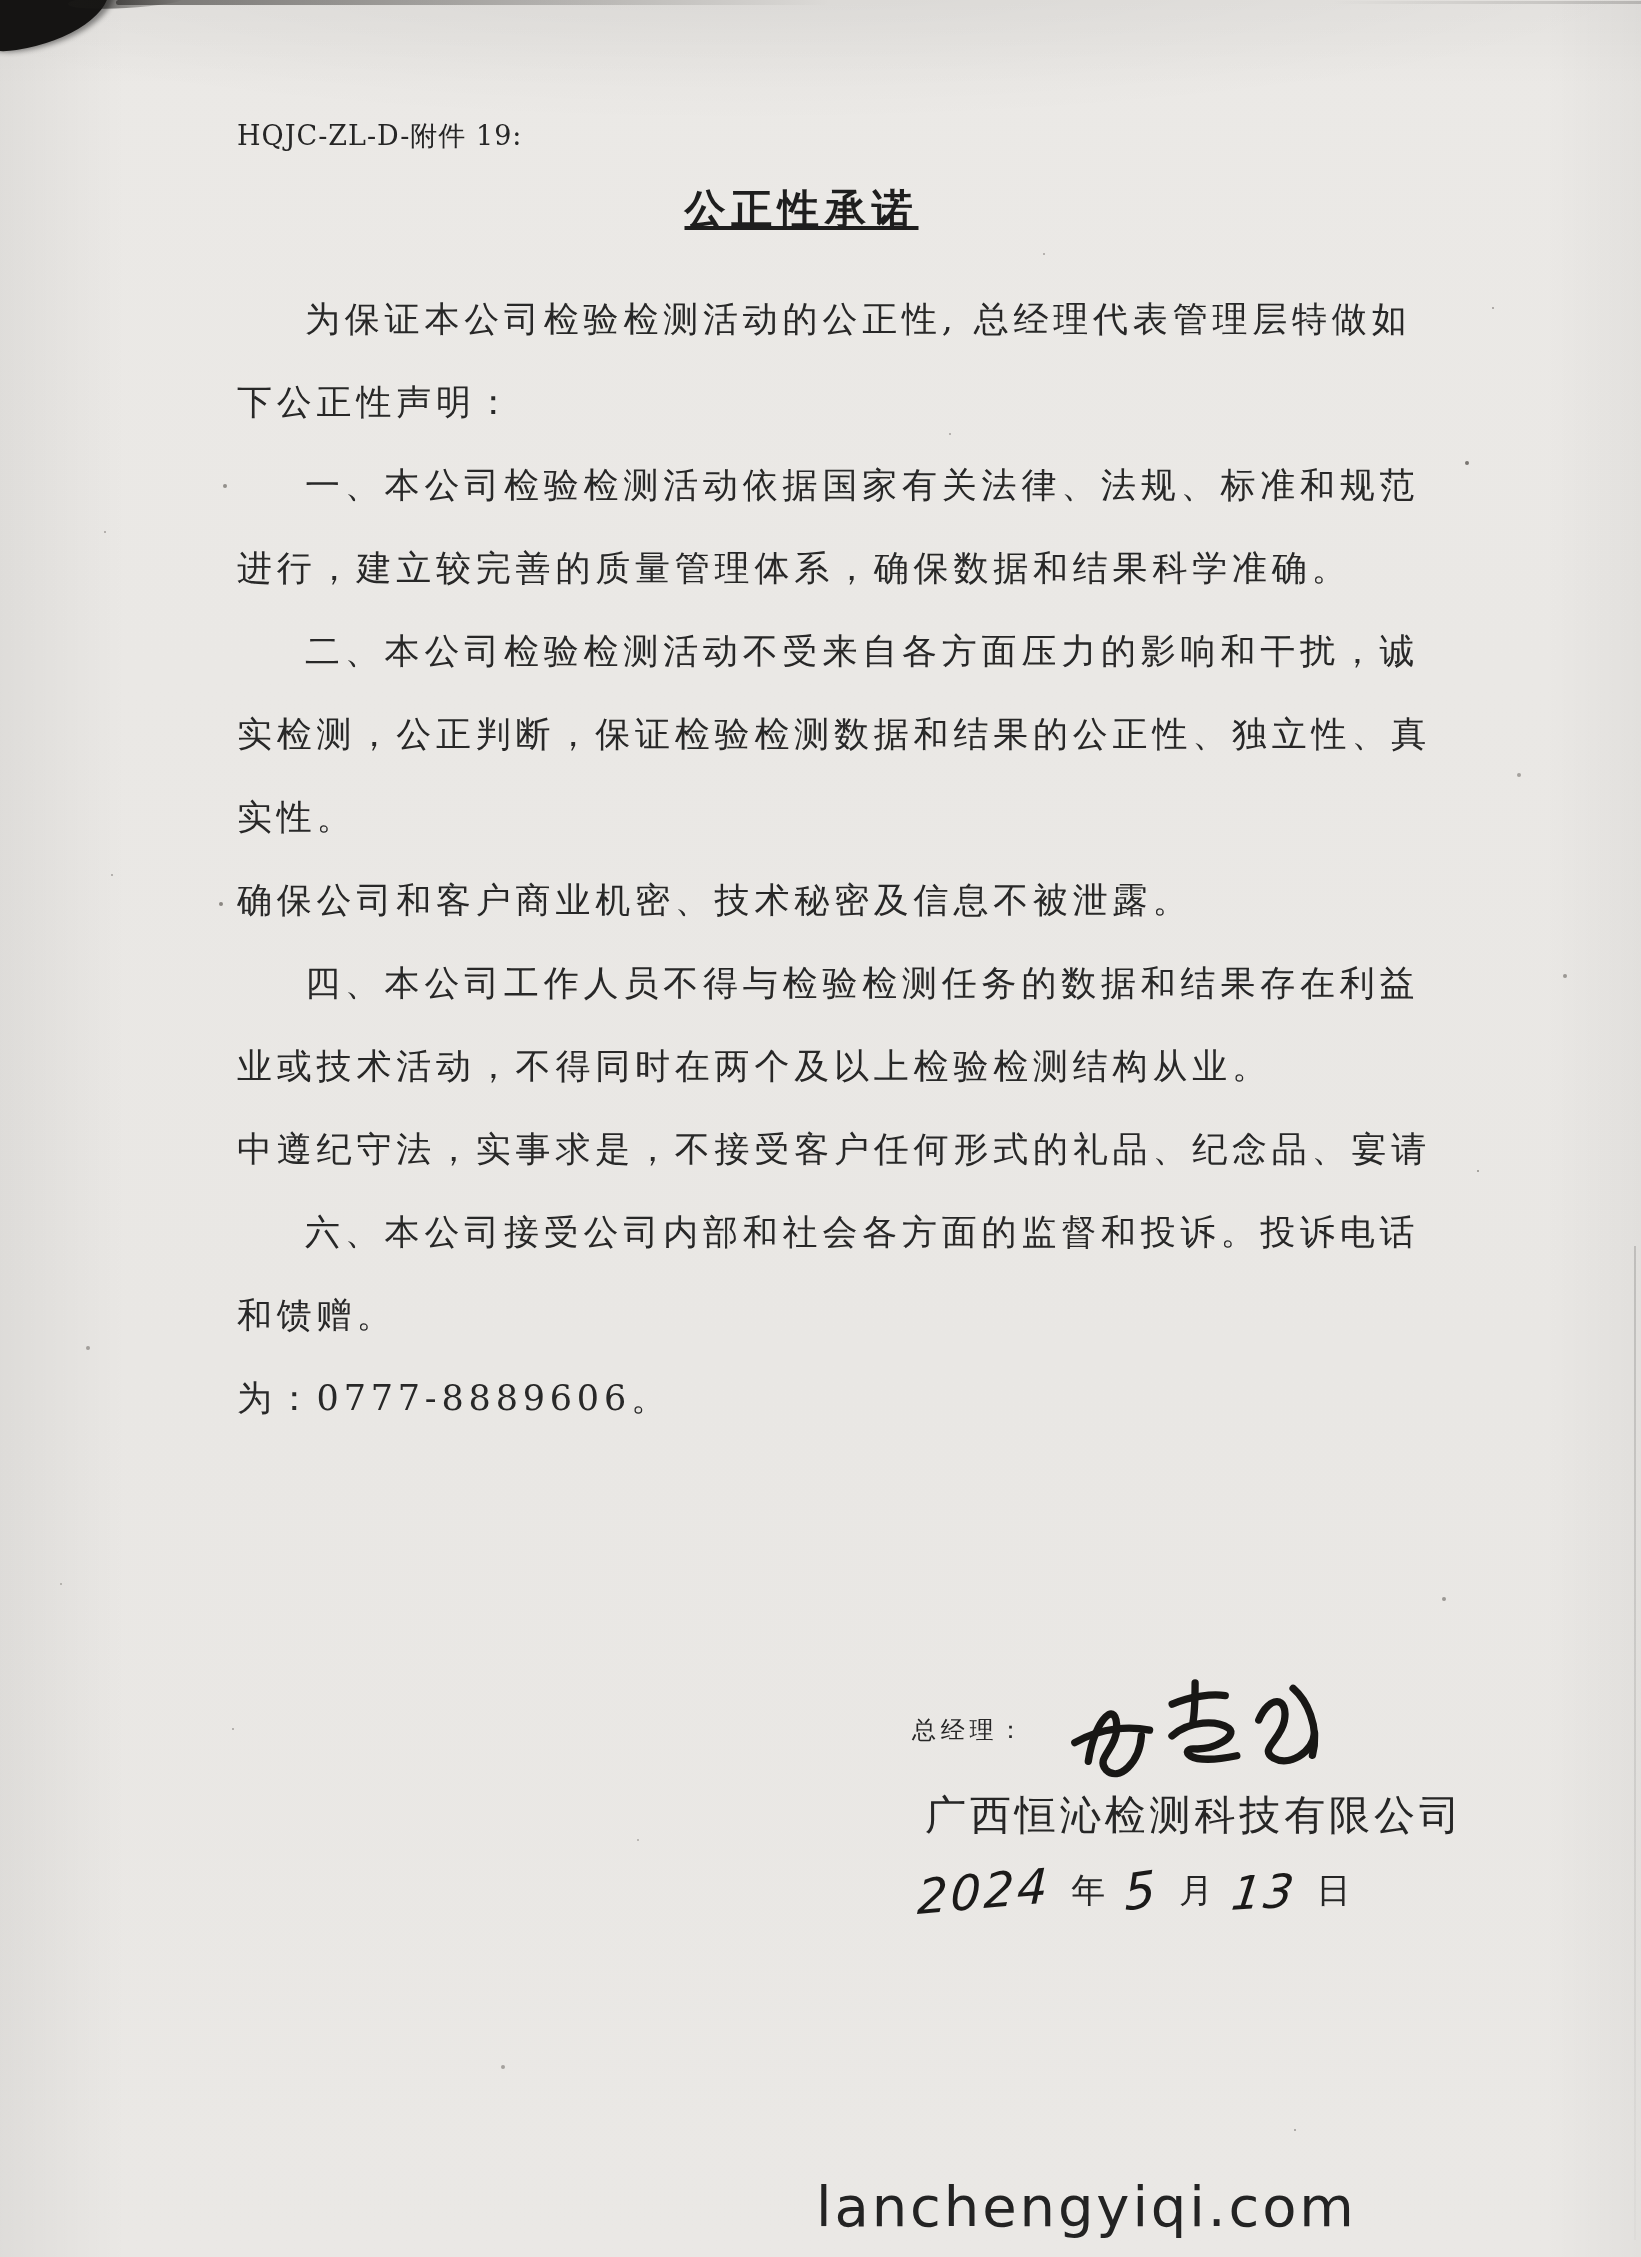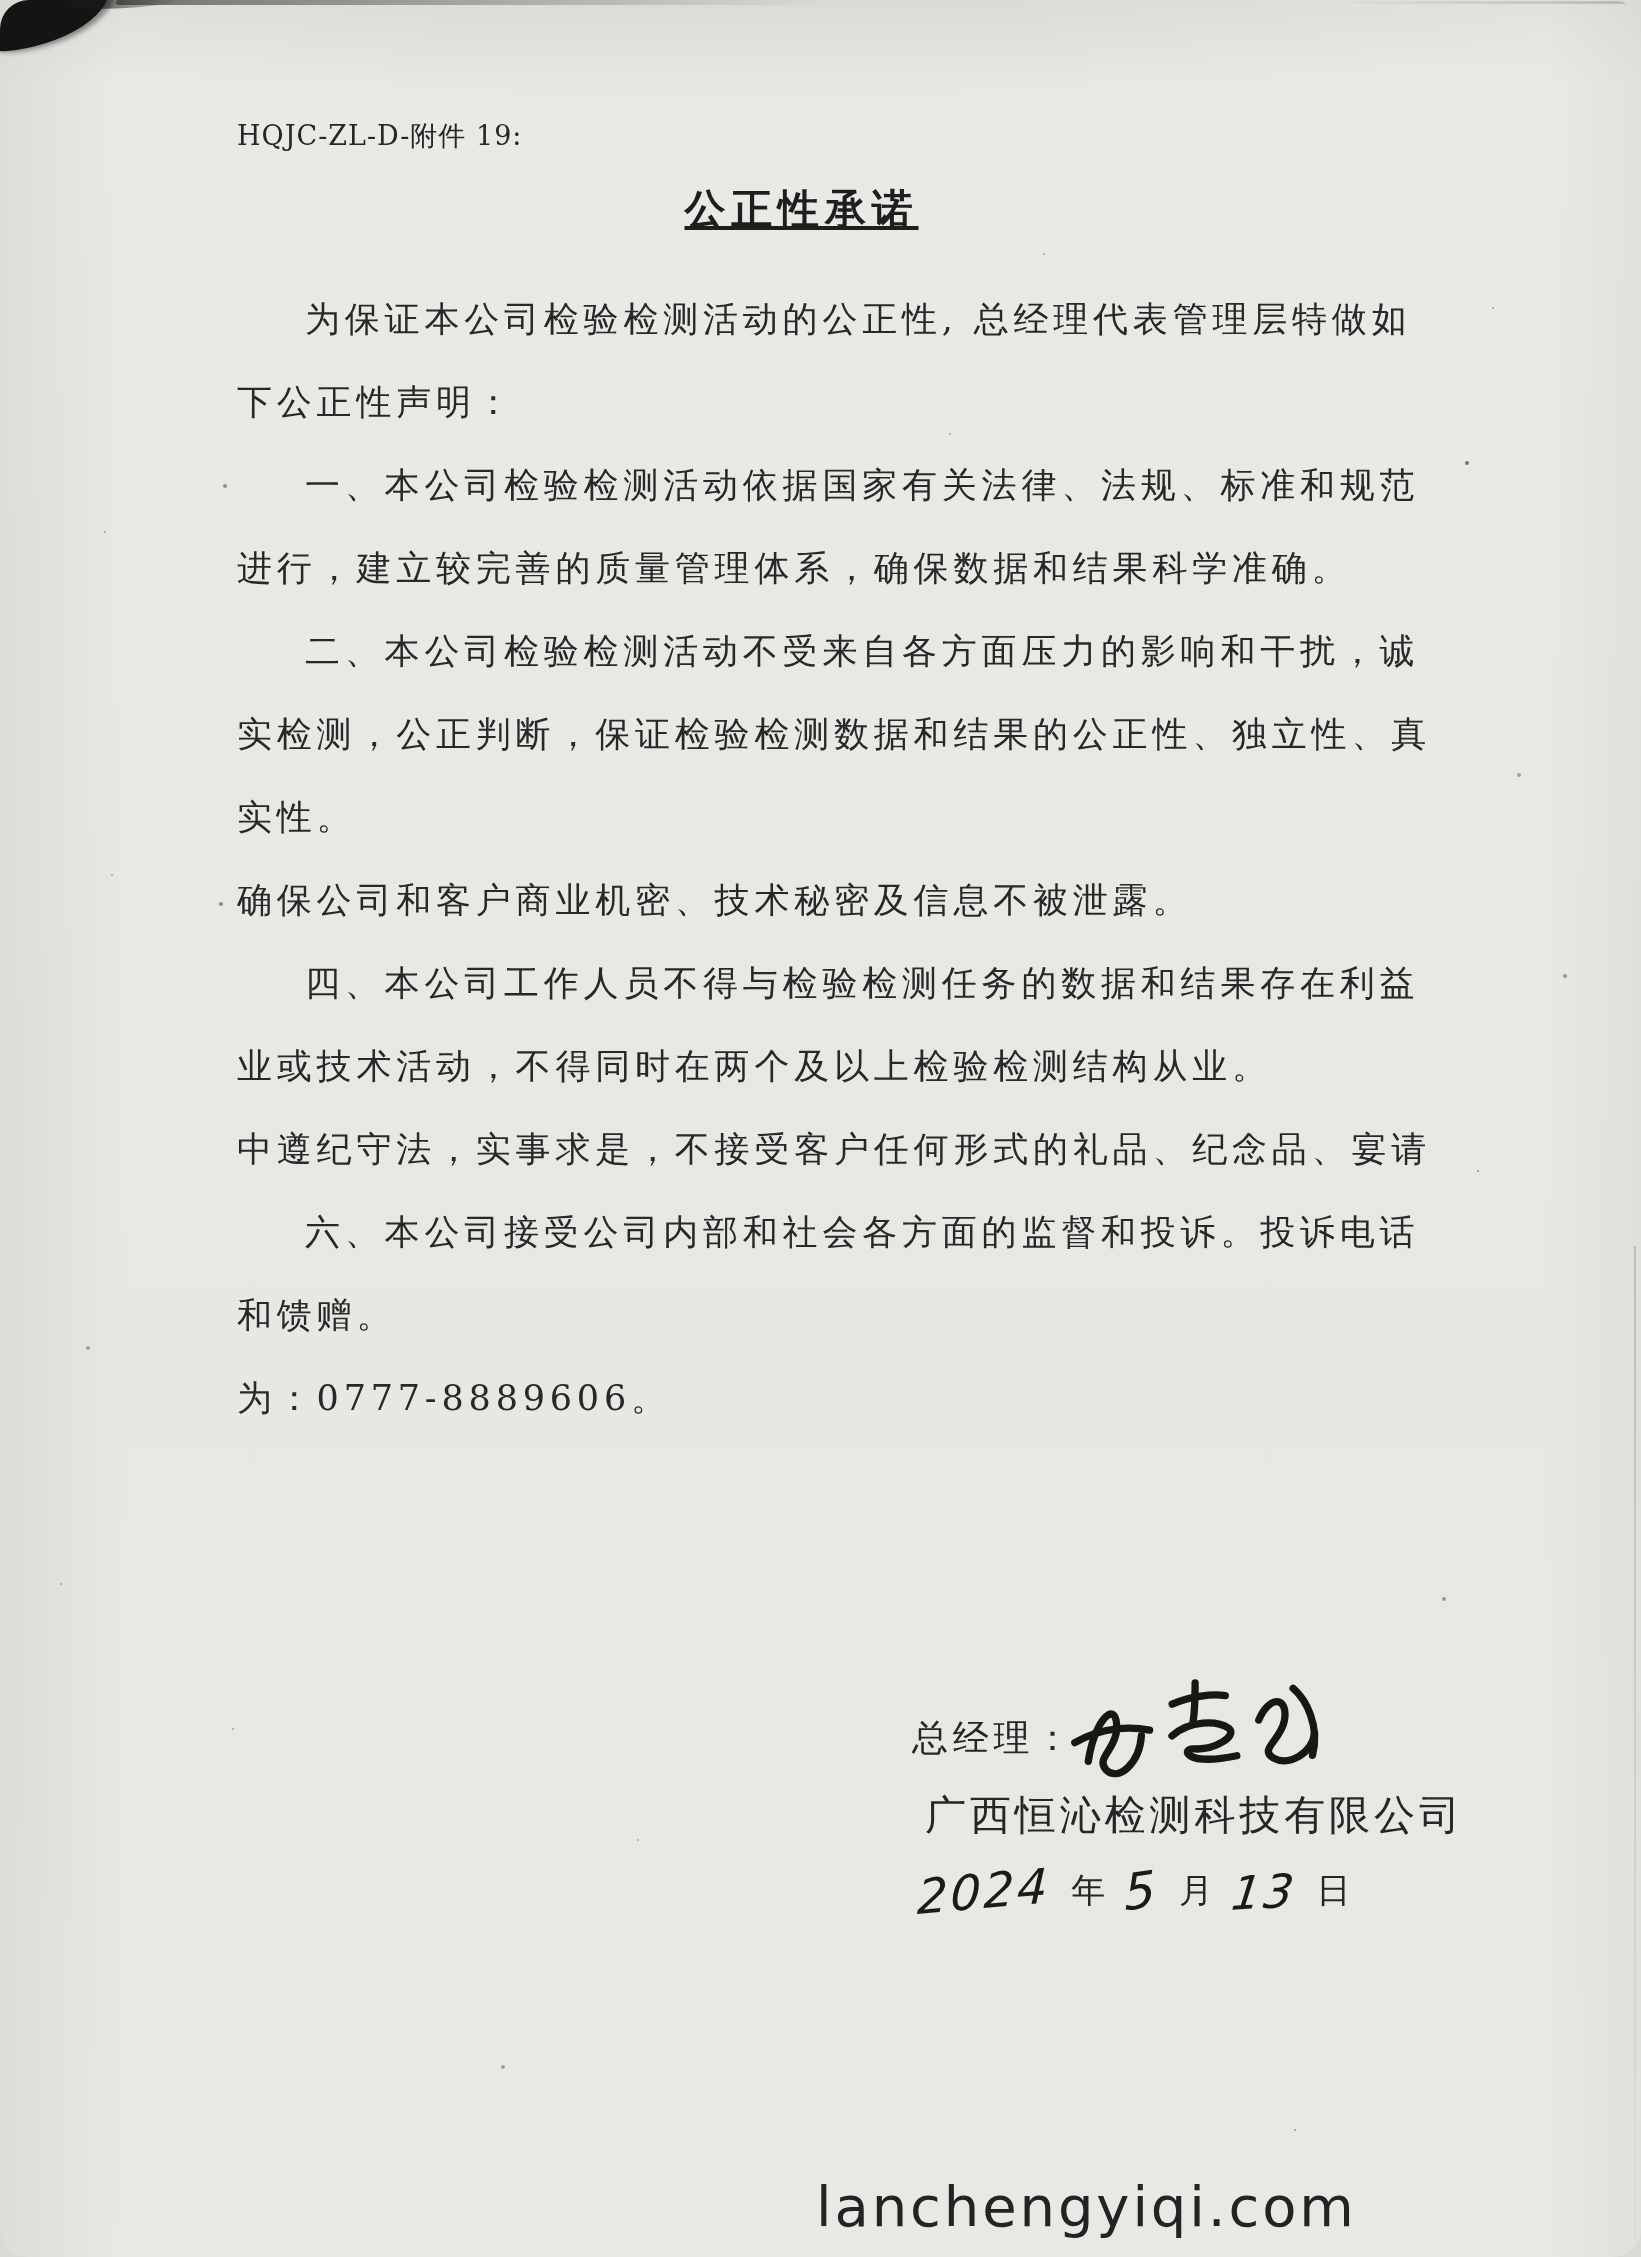--- a/index.html
+++ b/index.html
@@ -10,21 +10,20 @@
   }
   .scan-page{
     position:relative;width:1641px;height:2257px;overflow:hidden;
     color:#2b2b2b;
     background:
       radial-gradient(1352px 251px at 45% -58px, rgba(0,0,0,0.055), transparent 72%),
       linear-gradient(to right, rgba(0,0,0,0.05), transparent 126px),
       linear-gradient(to left, rgba(0,0,0,0.035), transparent 97px),
       linear-gradient(to bottom, rgba(0,0,0,0.03), transparent 87px),
       linear-gradient(#ebe9e6,#e9e7e4 60%,#eae8e5);
-    border-radius: 29px;
   }
   
   .corner-blob{
     position:absolute;top:-25px;left:-33px;width:145px;height:71px;
     background:#151413;border-radius:0 18% 70% 30%;
     transform:rotate(-9deg);
     box-shadow:5.8px 1.9px 5.8px rgba(20,20,20,.45);
   }
   .corner-blob2{
     position:absolute;top:-5.8px;left:68px;width:116px;height:13.5px;
@@ -85,21 +84,21 @@
     position:absolute;left:237px;top:278px;width:1255px;
     font-size:35px;letter-spacing:4.8px;color:#282828;
   }
   .body-lines .line{
     height:83px;line-height:83px;white-space:nowrap;
   }
   .body-lines .line.indent{ padding-left:68px; }
   
   .sig-label{
     position:absolute;left:912px;top:1714px;
-    font-size:36px;letter-spacing:4.8px;color:#262626;white-space:nowrap;
+    font-size:24px;letter-spacing:4.8px;color:#262626;white-space:nowrap;
   }
   .sig-script{
     position:absolute;left:1067px;top:1668px;width:280px;height:126px;
     transform:rotate(-4deg);
   }
   .sig-script path{
     fill:none;stroke:#181715;stroke-width:6;
     stroke-linecap:round;stroke-linejoin:round;
   }
   .company-name{

